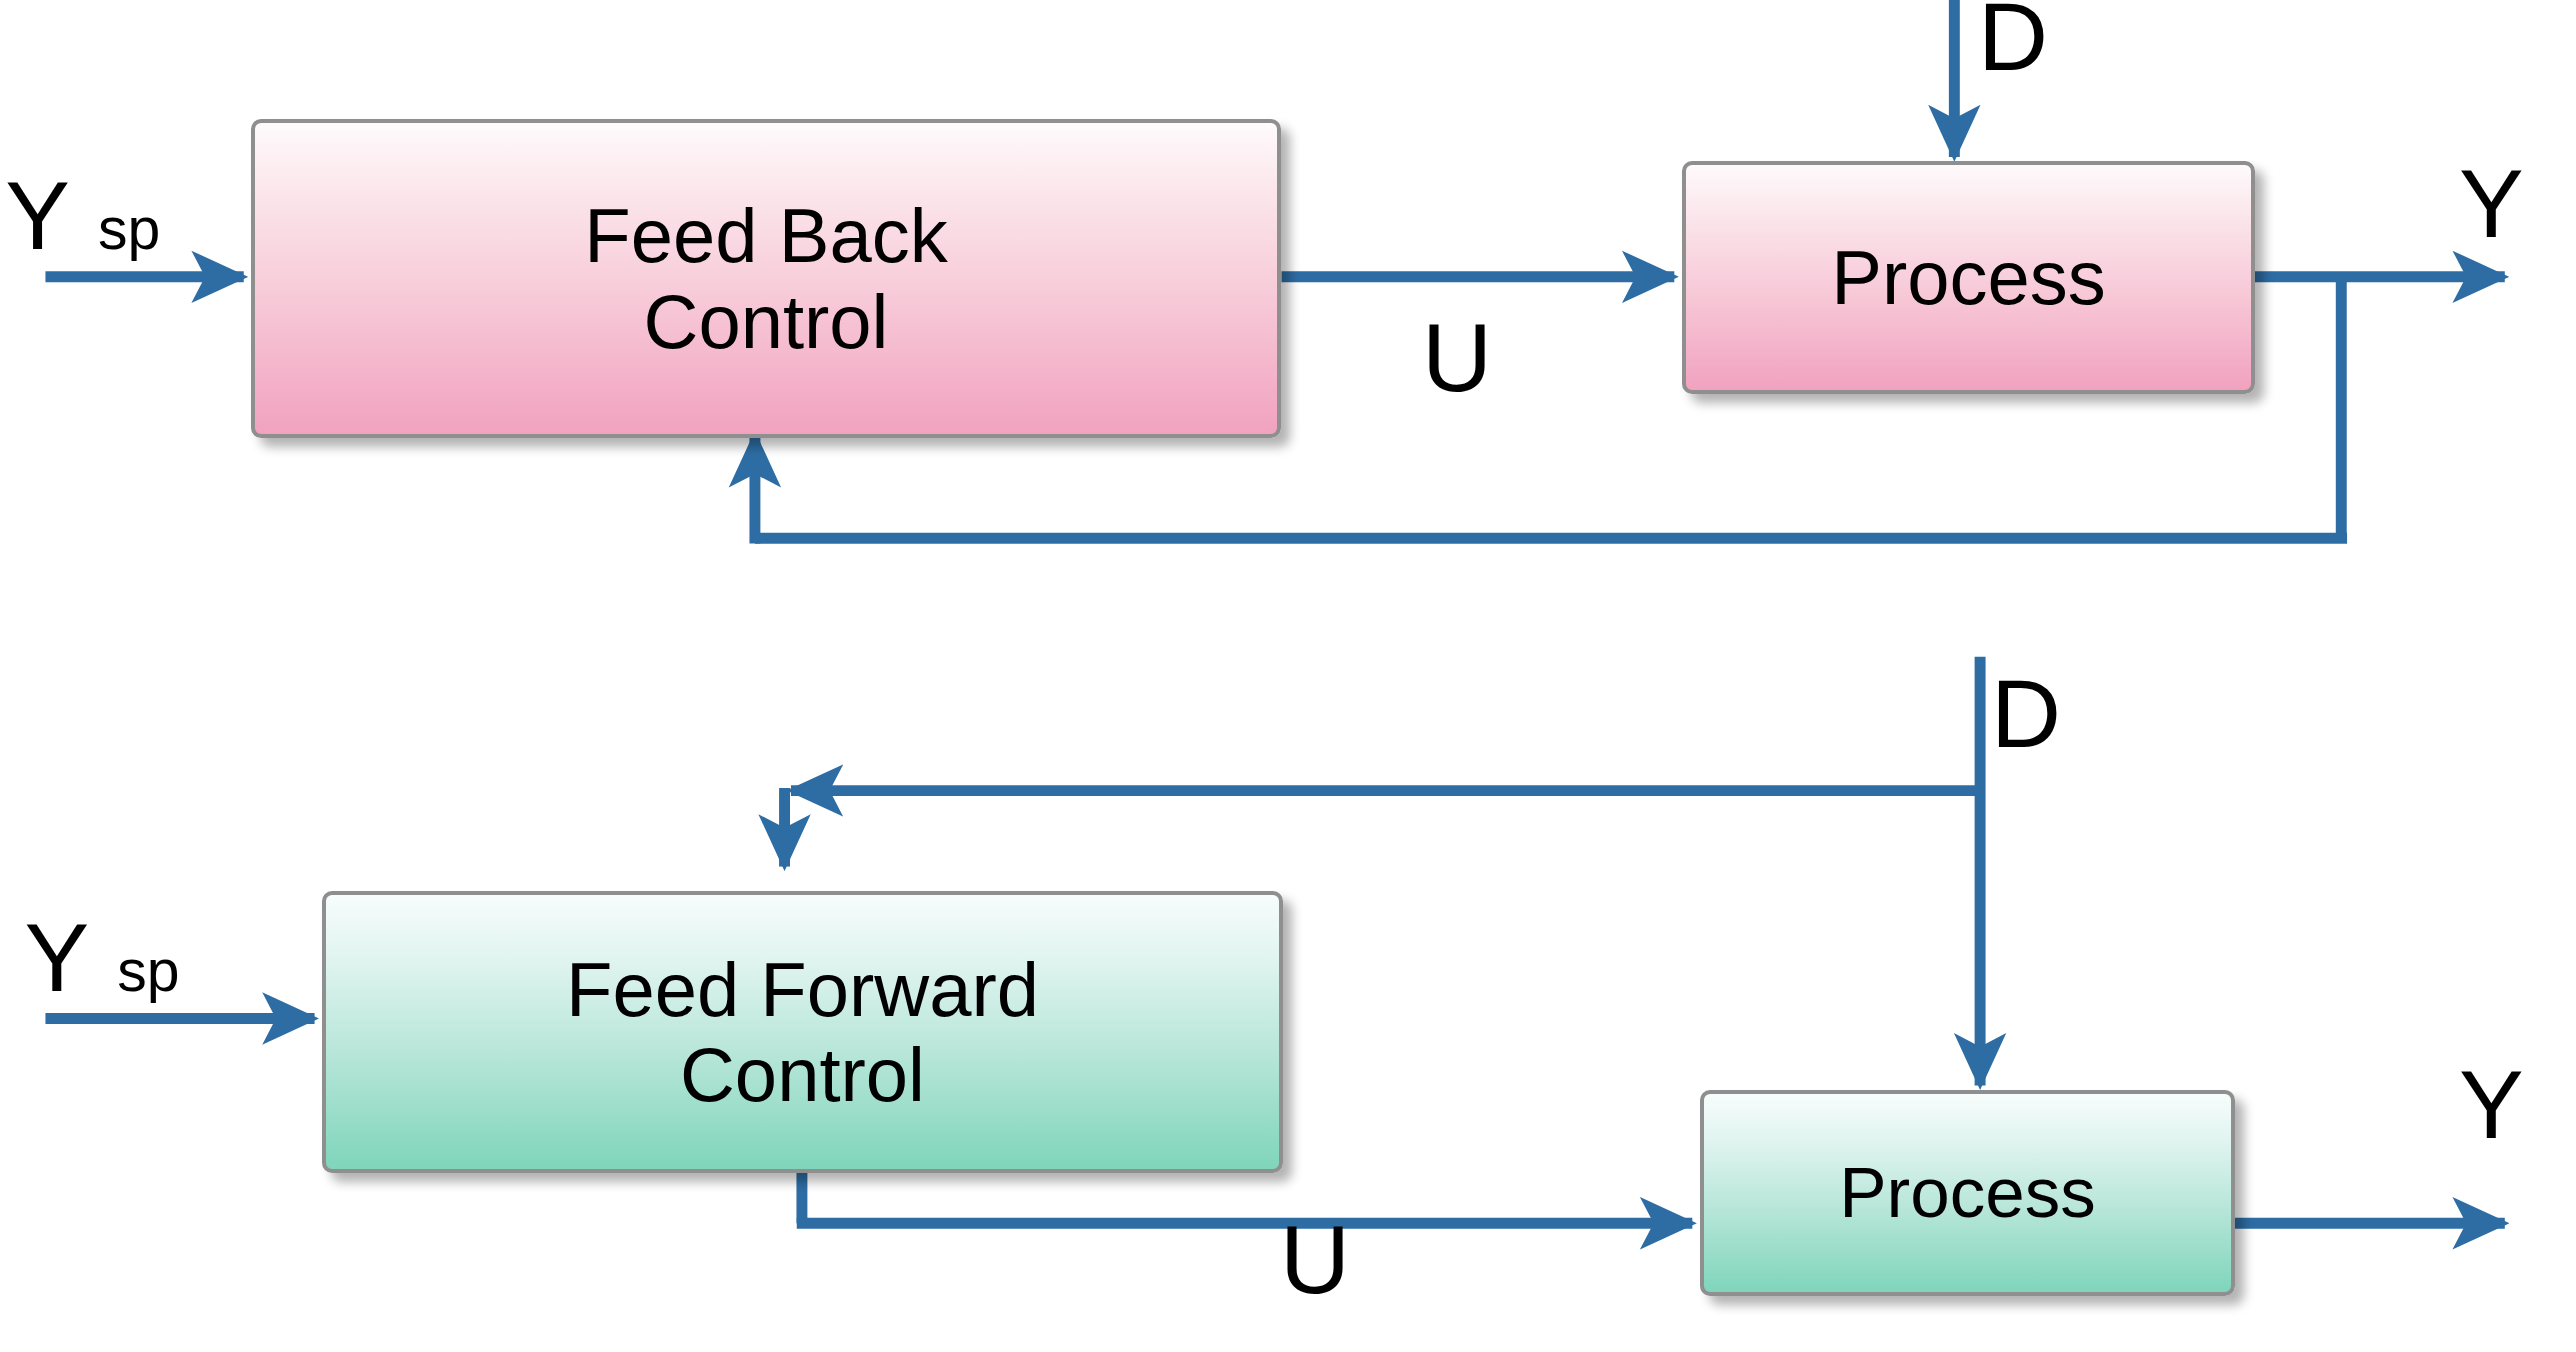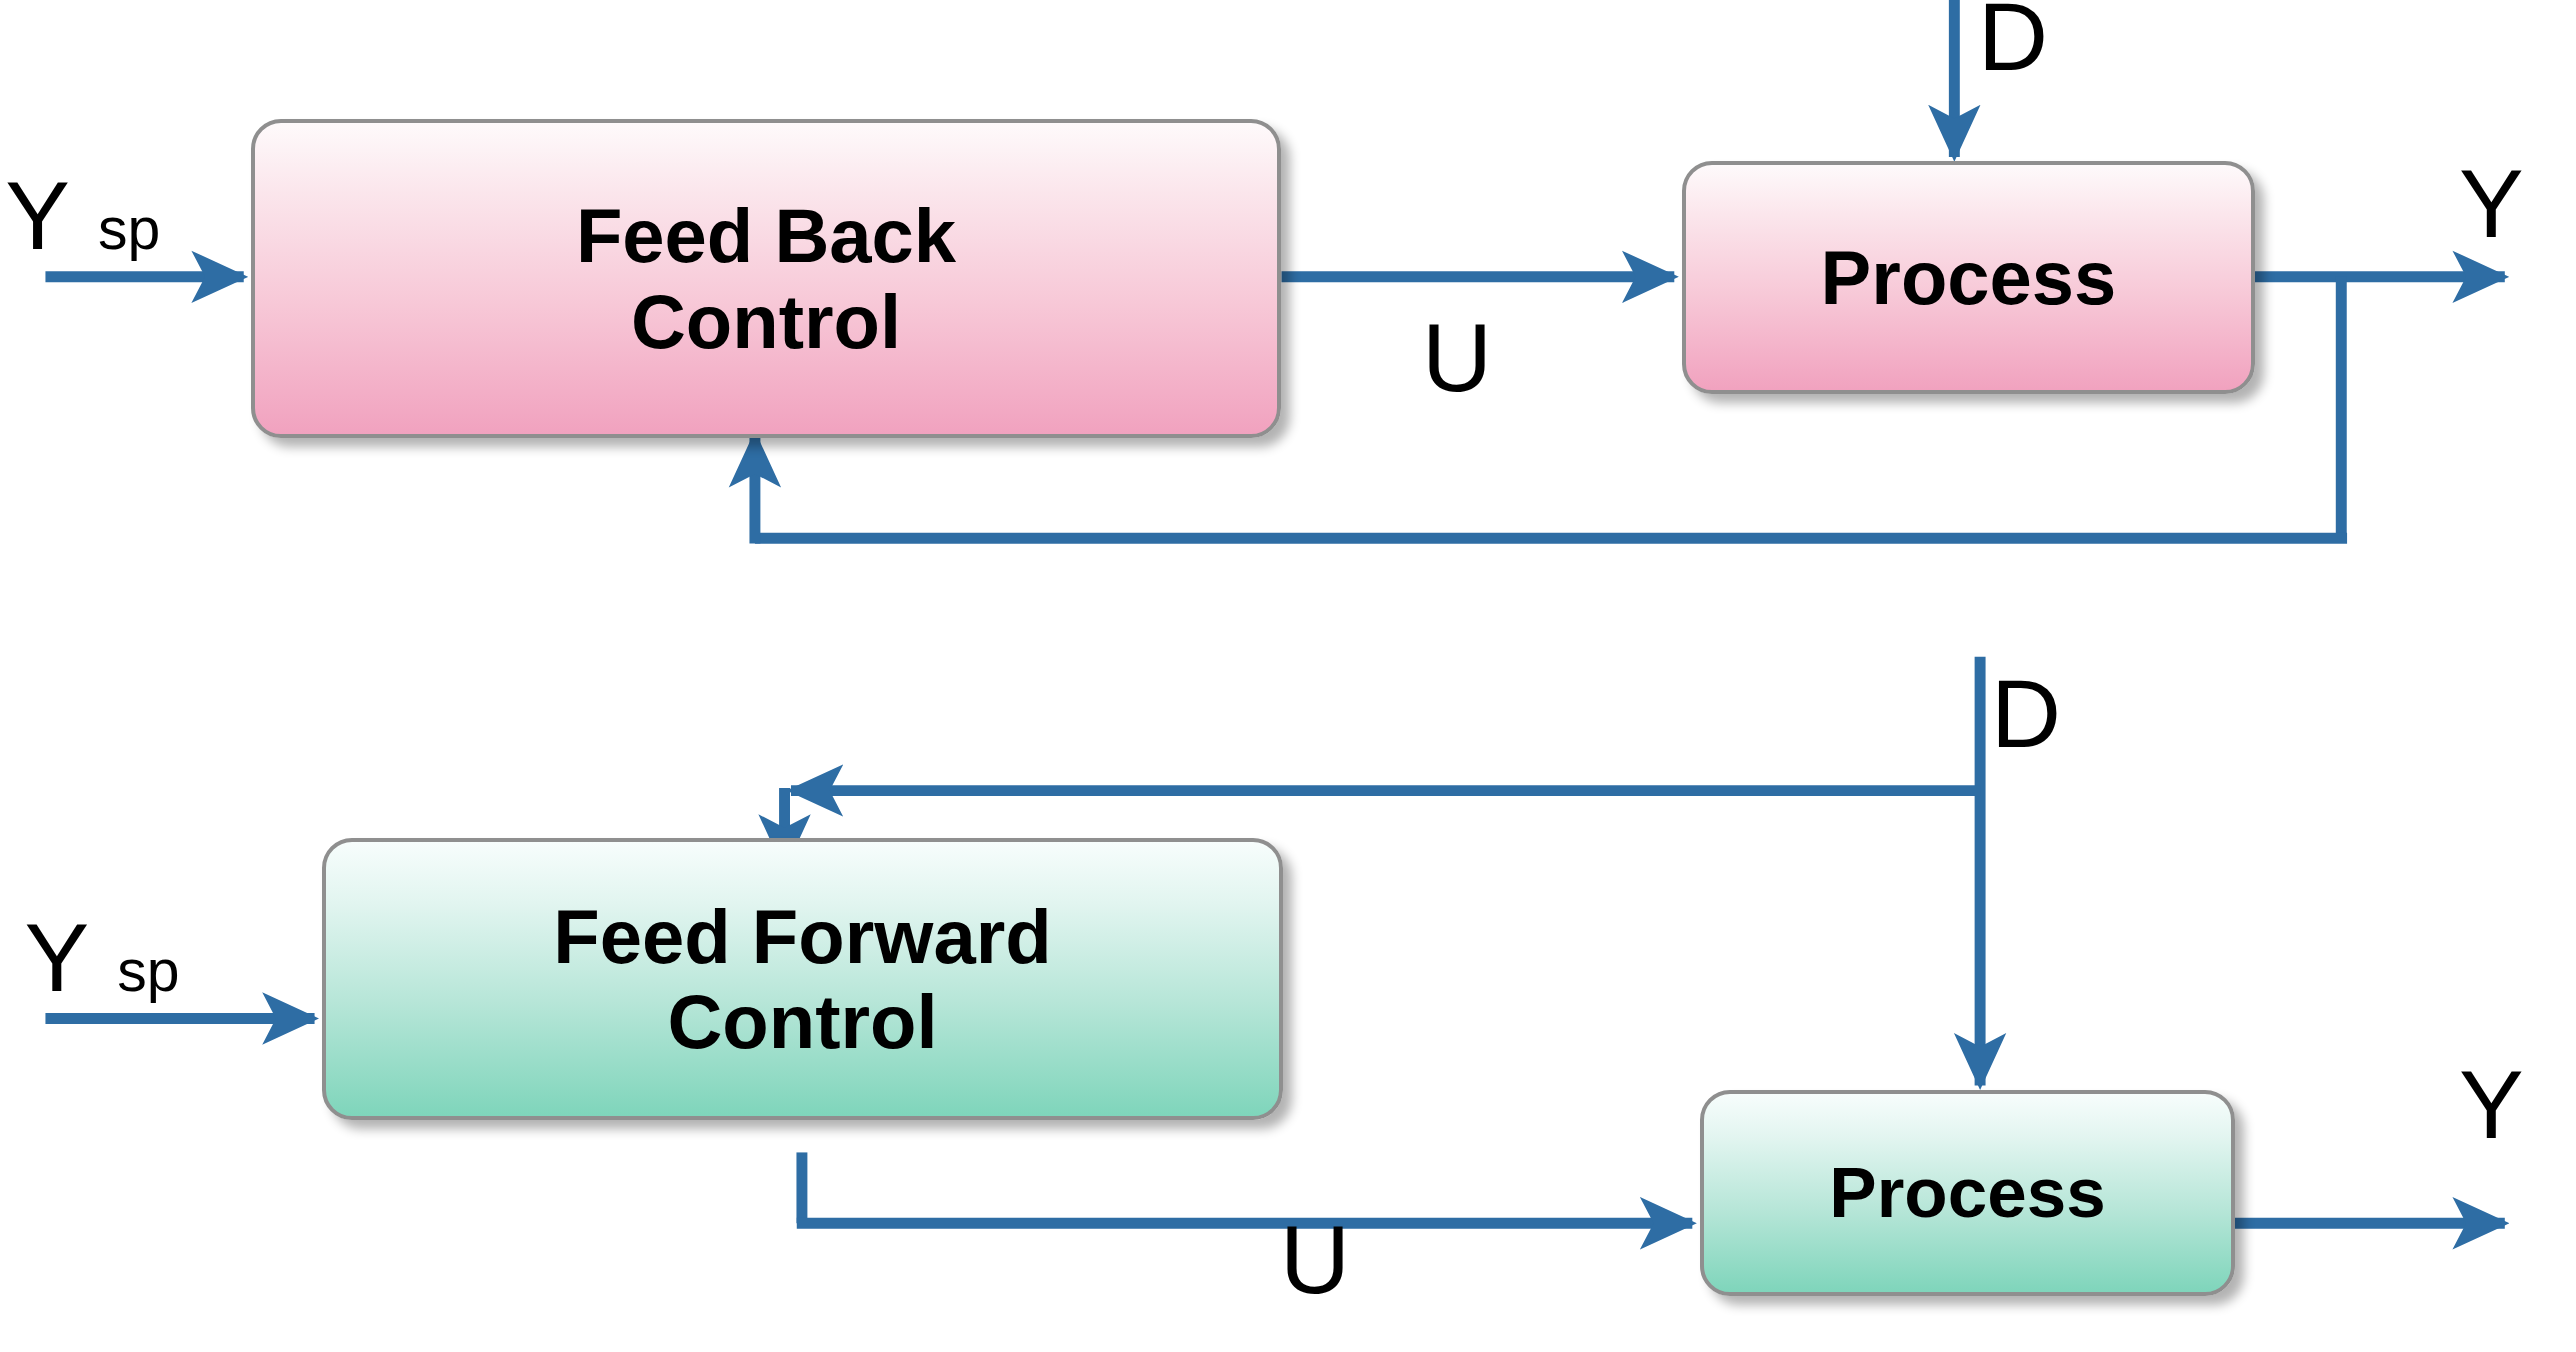--- a/index.html
+++ b/index.html
@@ -17,48 +17,48 @@
   }
   svg#wires {
     position: absolute;
     left: 0; top: 0;
     width: 2576px;
     height: 1352px;
   }
   .blk {
     position: absolute;
     border: 4.5px solid #8f8f8f;
-    border-radius: 30px;
+    border-radius: 10px;
     box-sizing: border-box;
     display: flex;
     align-items: center;
     justify-content: center;
     text-align: center;
     color: #000000;
-    font-weight: bold;
+    font-weight: normal;
     line-height: 1.12;
     box-shadow: 9px 9px 10.3px rgba(0,0,0,0.30);
     z-index: 3;
   }
   .blk-pink {
     background: linear-gradient(to bottom, #fefafb 0%, #fbe6ec 22%, #f7c8d7 58%, #f1a2bf 100%);
   }
   .blk-green {
     background: linear-gradient(to bottom, #f7fdfc 0%, #e2f5f0 22%, #b7e6d8 58%, #7fd5bb 100%);
   }
   #blk-feedback-control {
     left: 251px; top: 119px; width: 1030px; height: 319px;
     font-size: 76px;
   }
   #blk-process-top {
     left: 1682px; top: 161px; width: 573px; height: 233px;
     font-size: 76px;
   }
   #blk-feedforward-control {
-    left: 322px; top: 838px; width: 961px; height: 282px;
+    left: 322px; top: 891px; width: 961px; height: 282px;
     font-size: 76px;
   }
   #blk-process-bottom {
     left: 1700px; top: 1090px; width: 535px; height: 206px;
     font-size: 71px;
   }
   .lbl {
     position: absolute;
     color: #000000;
     font-weight: normal;

